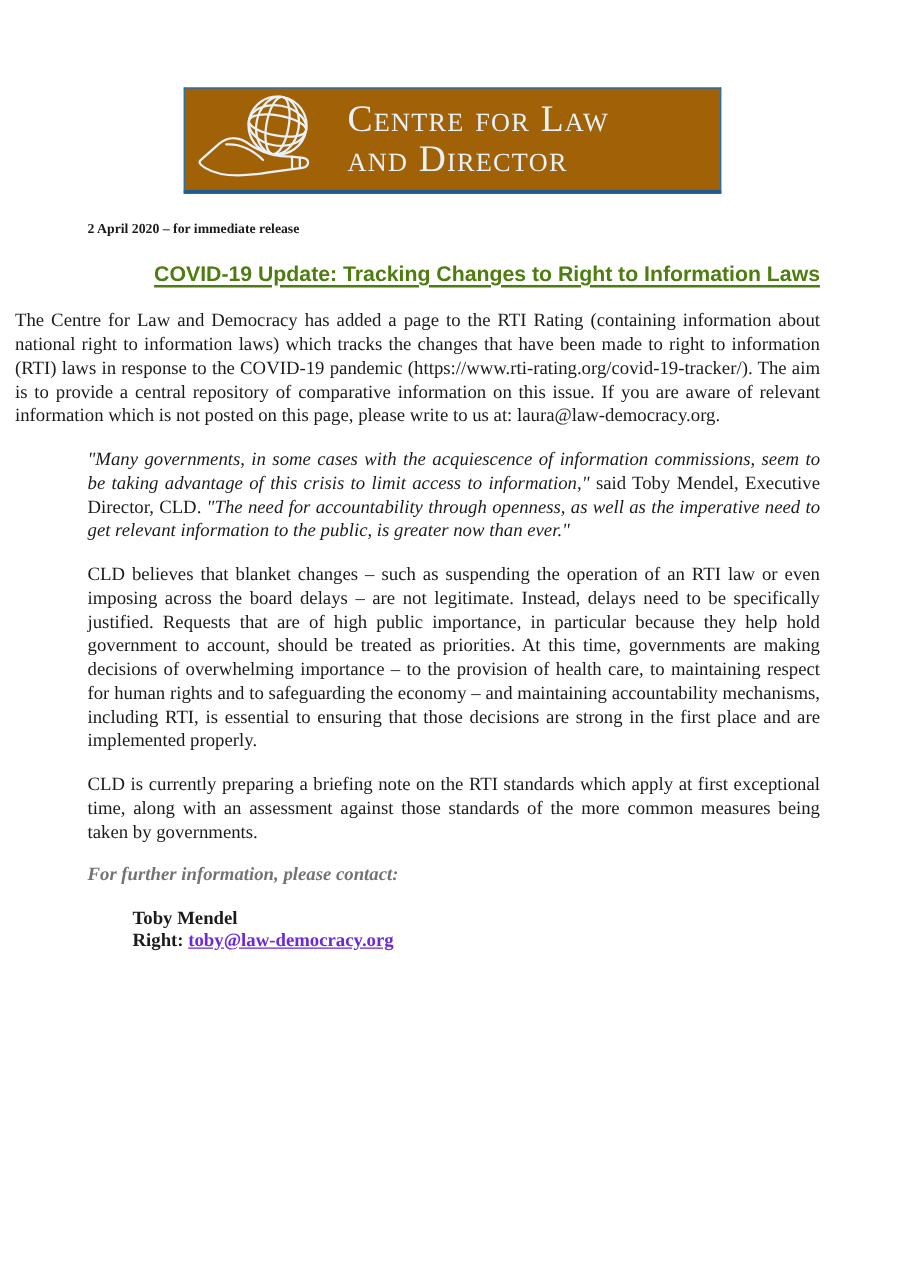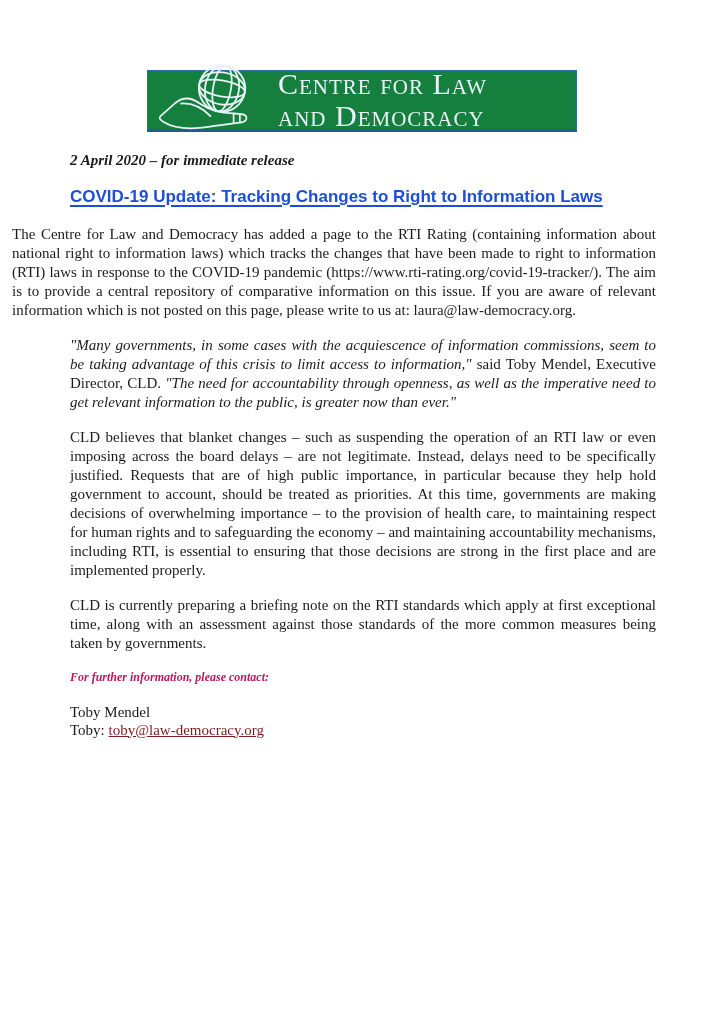--- a/index.html
+++ b/index.html
@@ -11,77 +11,77 @@
     font-family: "Liberation Serif", "DejaVu Serif", serif;
     font-size: 15px;
     line-height: 19px;
     color: #1b1b1b;
     overflow: hidden;
     box-sizing: border-box;
   }
   .banner {
     margin: 70px 147px 0 147px;
     width: 430px;
-    height: 62px;
-    background: #15803d;
+    height: 85px;
+    background: #a16207;
     border: 1px solid #2a6fa5;
     border-bottom: 3px solid #1e5c8e;
     box-sizing: border-box;
     display: flex;
     align-items: center;
   }
   .banner svg { margin-left: 8px; flex: 0 0 auto; }
   .banner-text {
     margin-left: 6px;
     color: #e9f1f8;
     font-family: "Liberation Serif", "DejaVu Serif", serif;
     font-variant: small-caps;
     font-size: 30px;
     line-height: 32px;
     letter-spacing: 1px;
     white-space: nowrap;
   }
   .date-line {
     margin: 19px 68px 0 70px;
     font-weight: bold;
-    font-style: italic;
-    font-size: 15px;
+    font-size: 11px;
   }
   .doc-title {
     margin: 15px 68px 0 70px;
-    text-align: left;
+    text-align: right;
     font-family: "Liberation Sans", "DejaVu Sans", sans-serif;
     font-weight: bold;
     font-size: 17px;
     line-height: 23px;
-    color: #1d4ed8;
+    color: #4d7c0f;
     text-decoration: underline;
     text-decoration-thickness: 2px;
     text-underline-offset: 3px;
   }
   .para {
     margin: 16px 68px 0 70px;
     text-align: justify;
   }
   .para.first { margin-top: 17px; margin-left: 12px; }
   .quote-italic { font-style: italic; }
   .contact-heading {
     margin: 15px 68px 0 70px;
     font-weight: bold;
     font-style: italic;
-    color: #be185d;
-    font-size: 12px;
+    color: #737373;
+    font-size: 15px;
   }
   .contact-block {
-    margin: 17px 68px 0 70px;
+    margin: 17px 68px 0 106px;
     line-height: 17.5px;
+    font-weight: bold;
   }
   .contact-block .line { display: block; }
   a.doc-link, .doc-link {
-    color: #7f1d1d;
+    color: #6d28d9;
     text-decoration: underline;
     cursor: pointer;
   }
 </style>
 </head>
 <body>
 
 <div class="page">
 
   <div class="banner">
@@ -97,36 +97,36 @@
         <g stroke-linecap="round" stroke-linejoin="round">
           <path d="M5,64 L22,49 C31,42 41,44 49,50 C61,58 74,61 86,61 L97,62 C103,63 103,70 96,71 L66,75 C44,79 22,79 9,71 C4,68 3,66 5,64 Z"></path>
           <path d="M87,61 L87,71"></path>
           <path d="M94,62 L94,70"></path>
           <path d="M28,50 C41,49 53,56 61,64"></path>
         </g>
       </g>
     </svg>
     <div class="banner-text">
       <div>Centre for Law</div>
-      <div>and Democracy</div>
+      <div>and Director</div>
     </div>
   </div>
 
   <div class="date-line">2 April 2020 – for immediate release</div>
 
   <h1 class="doc-title" style="font-size:17px;">COVID-19 Update: Tracking Changes to Right to Information Laws</h1>
 
   <p class="para first">The Centre for Law and Democracy has added a page to the RTI Rating (containing information about national right to information laws) which tracks the changes that have been made to right to information (RTI) laws in response to the COVID-19 pandemic (https://www.rti-rating.org/covid-19-tracker/). The aim is to provide a central repository of comparative information on this issue. If you are aware of relevant information which is not posted on this page, please write to us at: laura@law-democracy.org.</p>
 
   <p class="para"><span class="quote-italic">"Many governments, in some cases with the acquiescence of information commissions, seem to be taking advantage of this crisis to limit access to information,"</span><span> said Toby Mendel, Executive Director, CLD. </span><span class="quote-italic">"The need for accountability through openness, as well as the imperative need to get relevant information to the public, is greater now than ever."</span></p>
 
   <p class="para">CLD believes that blanket changes – such as suspending the operation of an RTI law or even imposing across the board delays – are not legitimate. Instead, delays need to be specifically justified. Requests that are of high public importance, in particular because they help hold government to account, should be treated as priorities. At this time, governments are making decisions of overwhelming importance – to the provision of health care, to maintaining respect for human rights and to safeguarding the economy – and maintaining accountability mechanisms, including RTI, is essential to ensuring that those decisions are strong in the first place and are implemented properly.</p>
 
   <p class="para">CLD is currently preparing a briefing note on the RTI standards which apply at first exceptional time, along with an assessment against those standards of the more common measures being taken by governments.</p>
 
   <div class="contact-heading">For further information, please contact:</div>
 
   <div class="contact-block">
     <span class="line">Toby Mendel</span>
-    <span class="line"><span>Toby: </span><a class="doc-link">toby@law-democracy.org</a></span>
+    <span class="line"><span>Right: </span><a class="doc-link">toby@law-democracy.org</a></span>
   </div>
 
 </div>
 
 </body></html>

